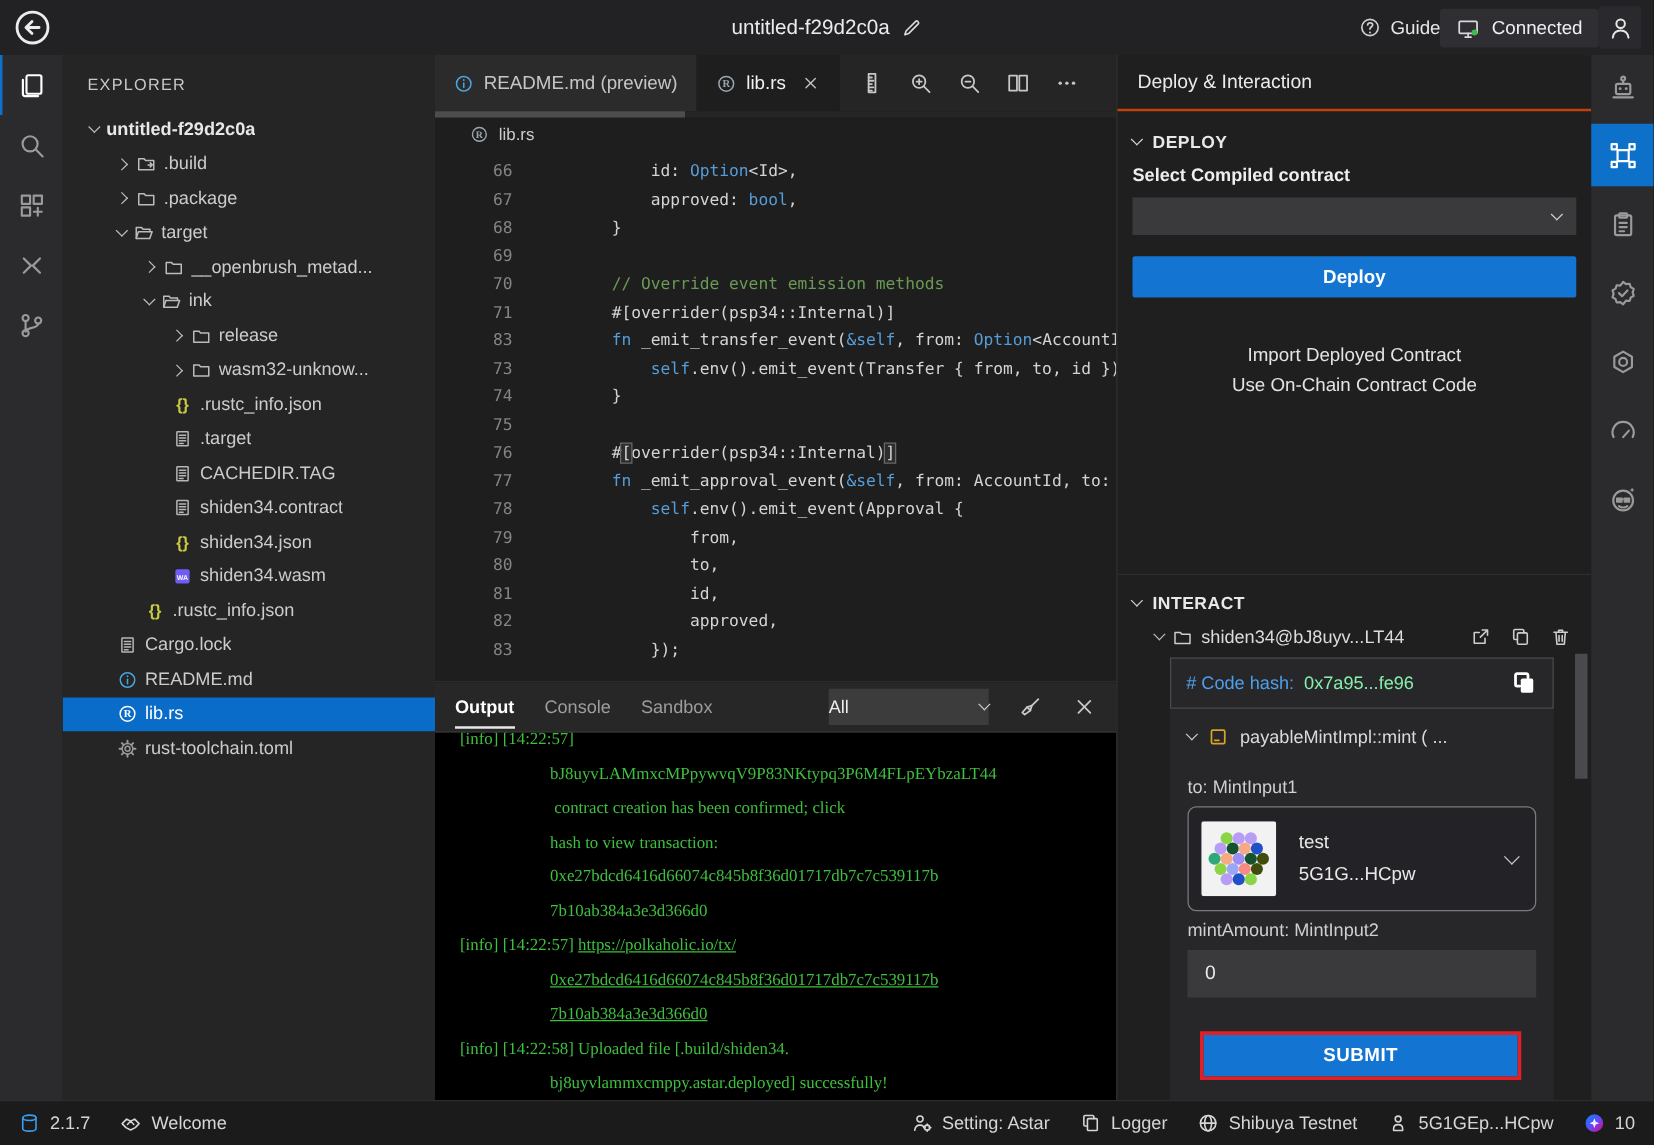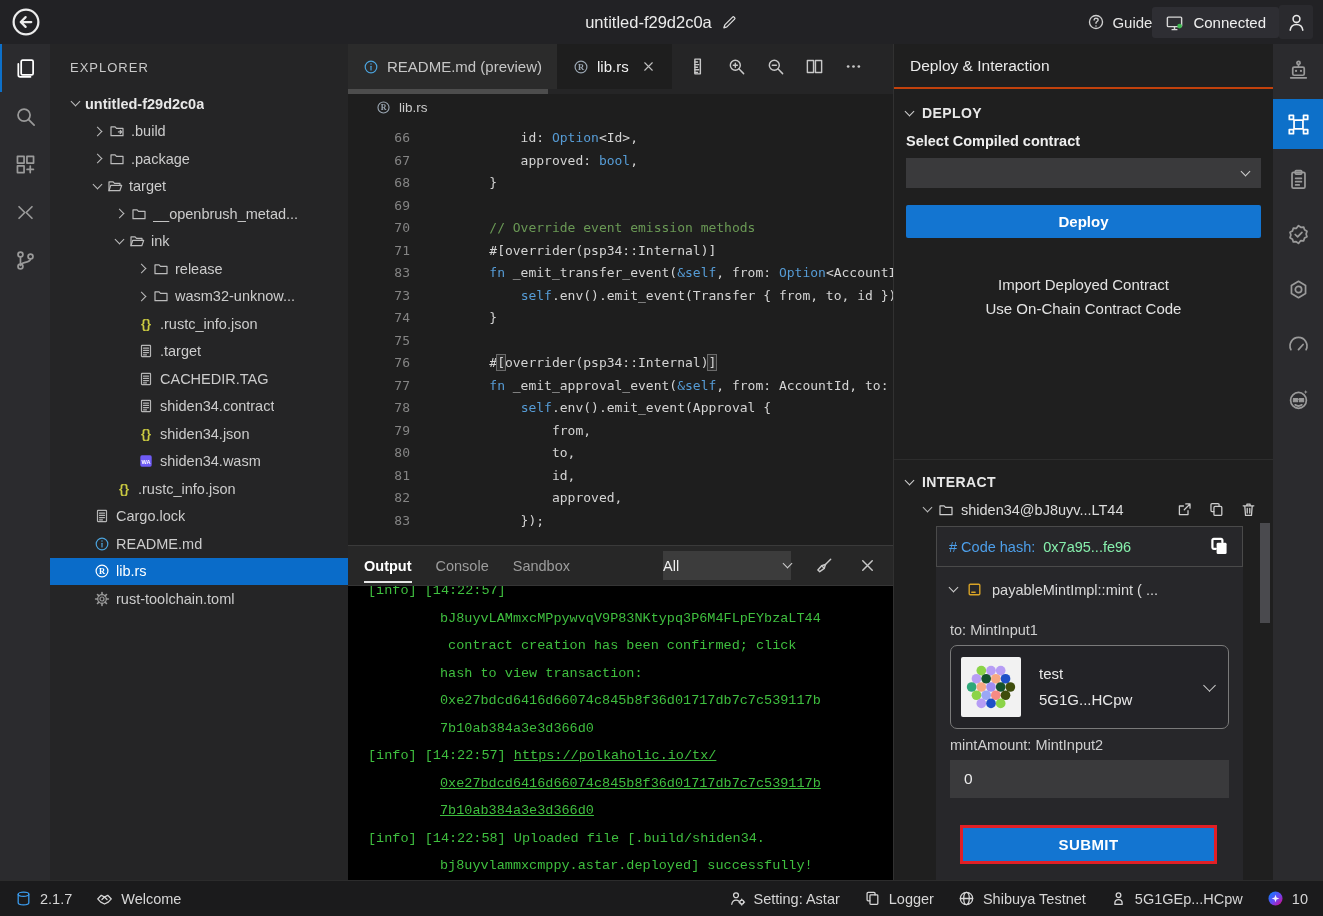--- a/index.html
+++ b/index.html
@@ -76,21 +76,21 @@
   .panel { height:335px; flex:none; border-top:1px solid #3a3a3a; display:flex; flex-direction:column; background:#000000; }
   .panel-tabs { height:40px; flex:none; display:flex; align-items:center; padding:0 16px; gap:24px;
                 background:#272727; border-bottom:1px solid #353535; position:relative; z-index:2; font-size:14.5px; color:#9d9d9d; }
   .ptab { cursor:pointer; padding:9px 0; }
   .ptab.active { color:#fff; font-weight:bold; box-shadow:inset 0 -2px 0 #e7e7e7; }
   .pfilter { margin-left:auto; width:128px; height:29px; background:#3c3c3c; display:flex; align-items:center;
              padding:0 0; color:#eee; font-size:14.5px; cursor:pointer; }
   .pfilter .cv { margin-left:auto; border-color:#cfcfcf; }
   .p-ico { width:19px; height:19px; color:#c8c8c8; cursor:pointer; }
   .log { flex:1; overflow:hidden; margin-top:-9px; padding:0 0 0 20px; position:relative; z-index:1;
-         font-family:Liberation Mono, monospace; font-size:13.5px; line-height:27.5px; color:#3fbf3f; white-space:pre; }
+         font-family:Liberation Serif, serif; font-size:13.5px; line-height:27.5px; color:#3fbf3f; white-space:pre; }
   .log .pad1 { padding-left:72px; }
   .tk-g { color:#3fbf3f; } .tk-gl { color:#3fbf3f; text-decoration:underline; }
 
   
   .rpanel { width:380px; flex:none; background:#1f1f1f; border-left:1px solid #313131; display:flex; flex-direction:column; }
   .rp-header { height:45px; flex:none; display:flex; align-items:center; padding:0 16px; font-size:15.5px; color:#eaeaea; border-bottom:2px solid #c2410c; }
   .rp-body { flex:1; position:relative; overflow:hidden; }
   .sec-head { display:flex; align-items:center; gap:9px; padding:16px 10px 10px 12px; font-weight:bold; font-size:14px; letter-spacing:.4px; color:#e8e8e8; cursor:pointer; }
   .sec-head .cv { border-color:#d0d0d0; }
   .dp-label { padding:0 12px; font-size:14.5px; font-weight:bold; color:#eeeeee; margin:2px 0 9px; }

